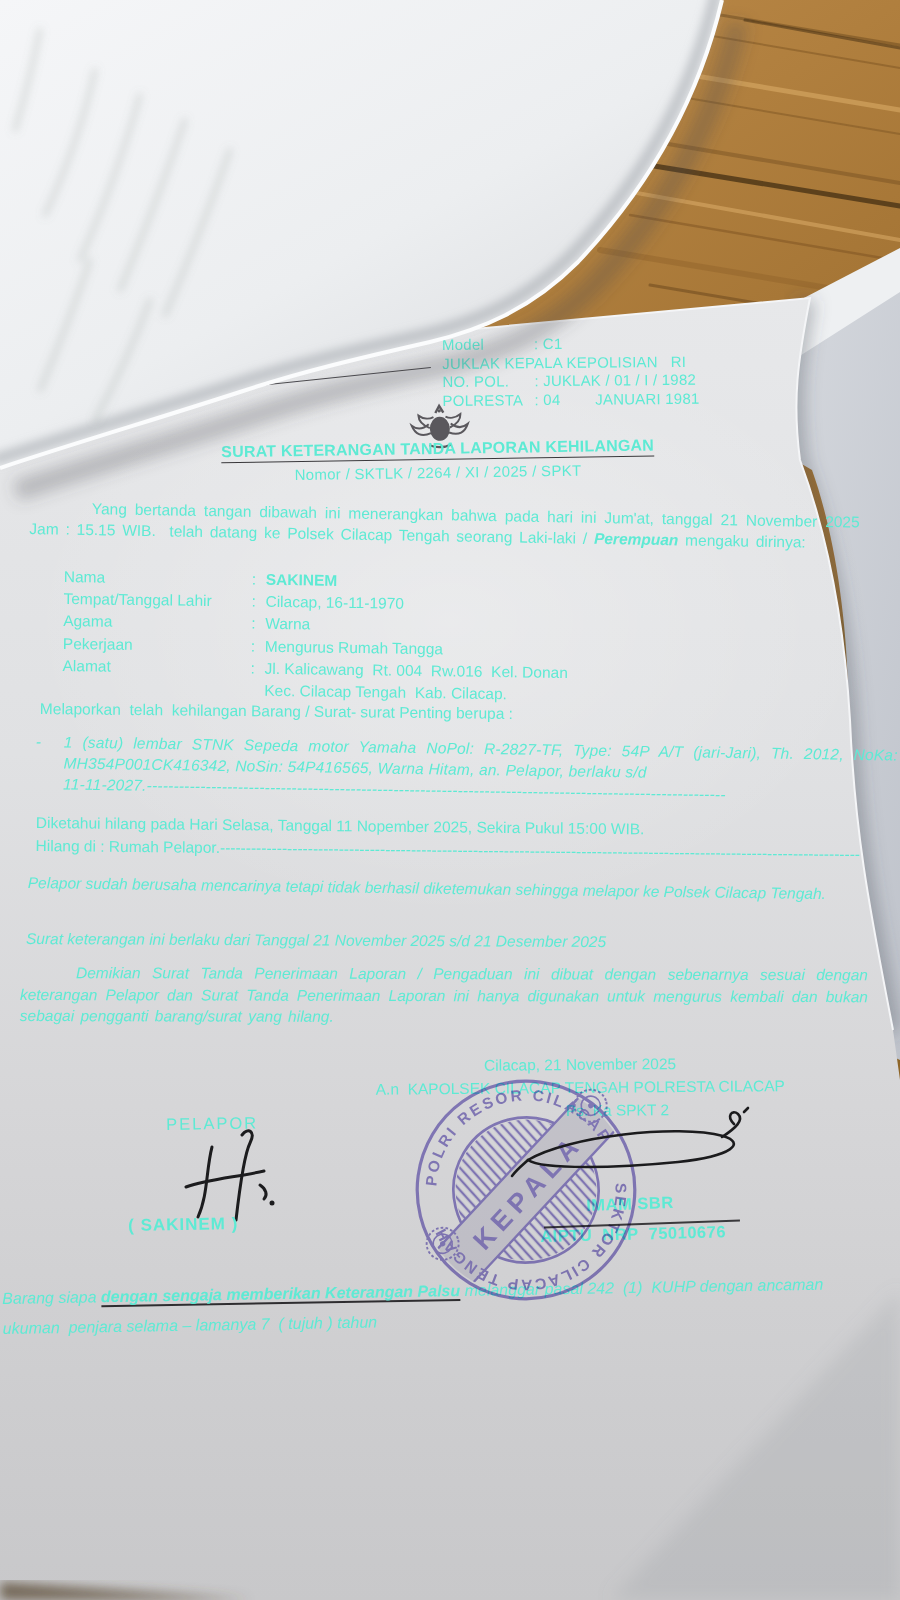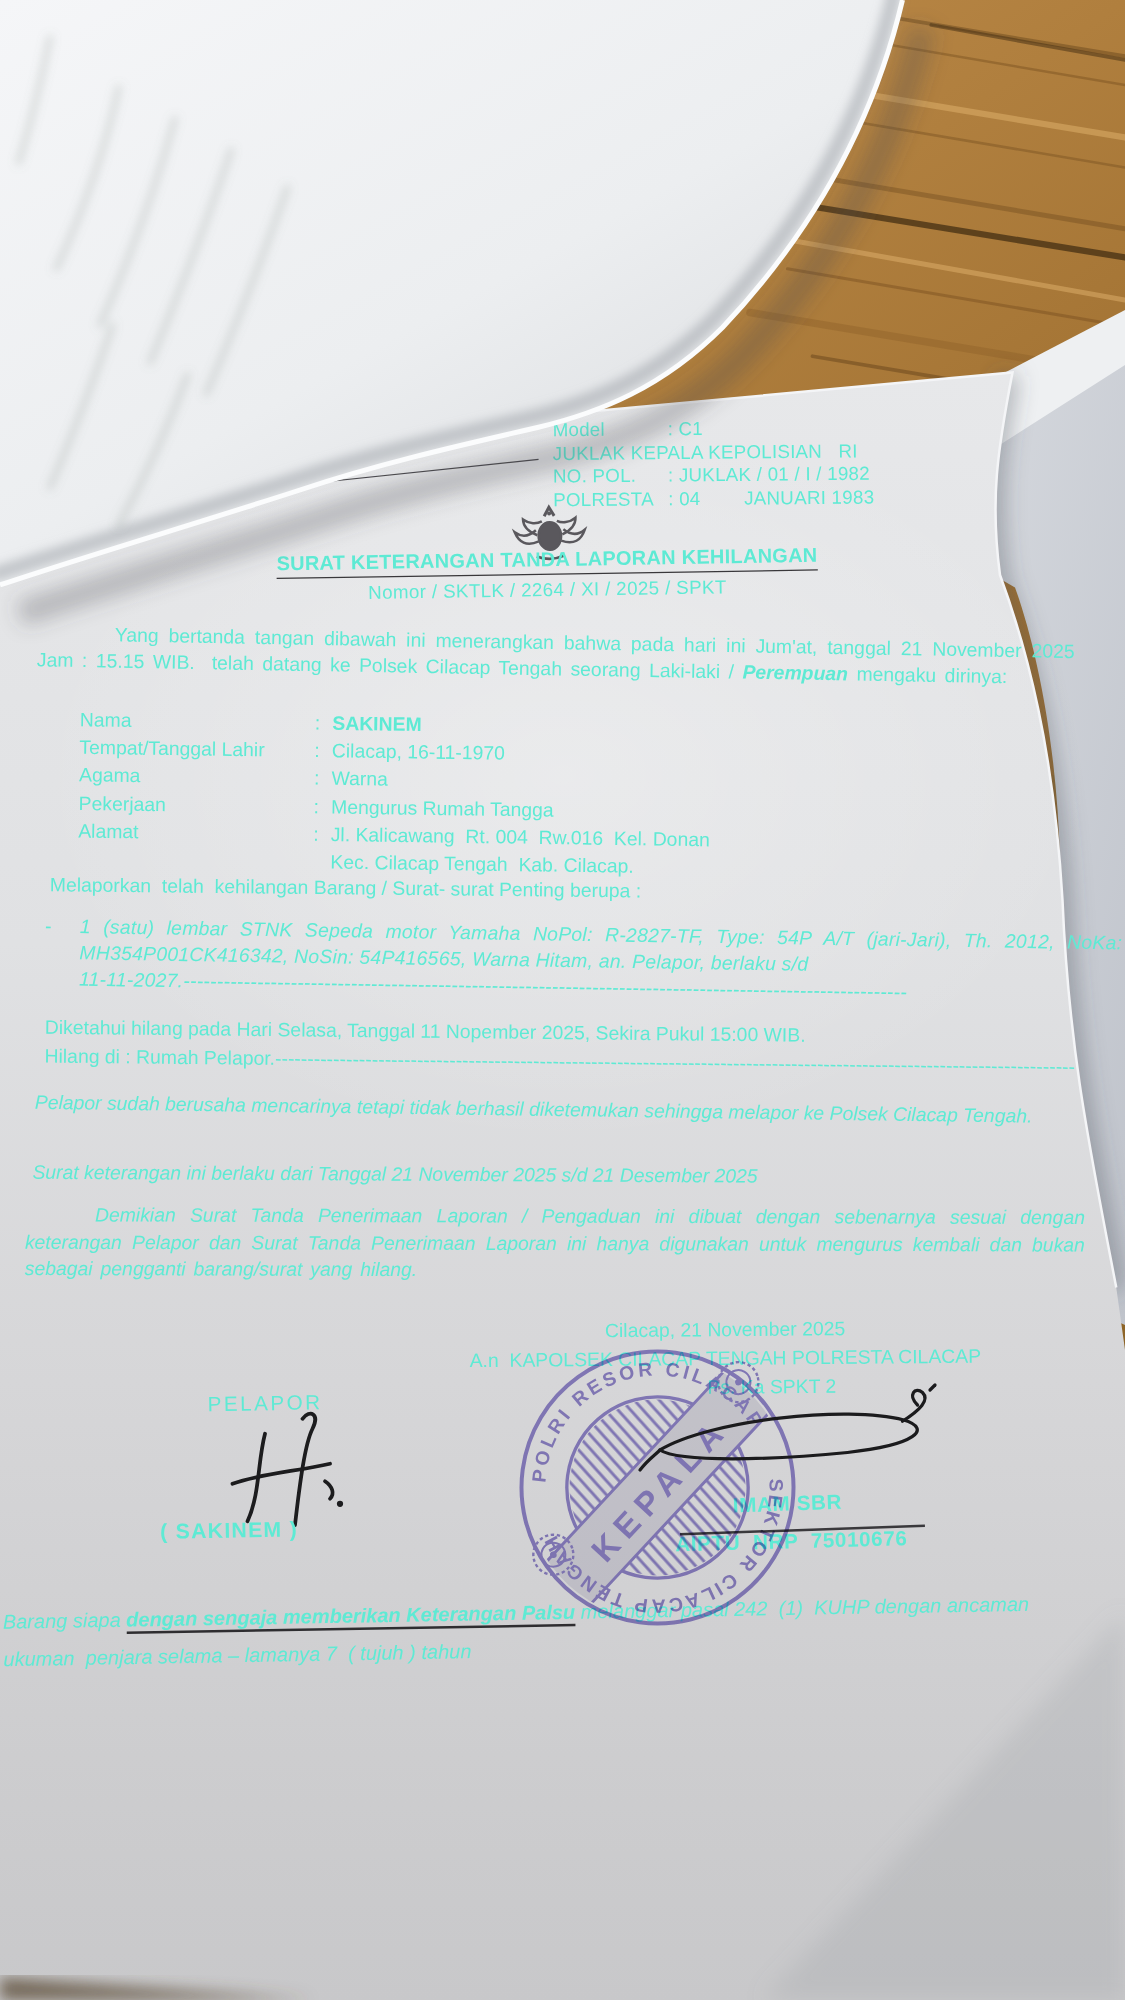--- a/index.html
+++ b/index.html
@@ -118,21 +118,21 @@
         <span class="hlabel">Model</span>
         <span class="pre">: C1</span>
       </div>
       <div class="pre">JUKLAK KEPALA KEPOLISIAN   RI</div>
       <div class="hrow">
         <span class="hlabel">NO. POL.</span>
         <span class="pre">: JUKLAK / 01 / I / 1982</span>
       </div>
       <div class="hrow">
         <span class="hlabel">POLRESTA</span>
-        <span class="pre">: 04        JANUARI 1983</span>
+        <span class="pre">: 04        JANUARI 1981</span>
       </div>
     </div>
 
     <div class="blk lhfrag" style="left:230px;top:370px;transform:rotate(-6deg);">ENGAH</div>
 
     <svg class="blk" style="left:406px;top:404px;transform:rotate(-2deg);" width="66" height="48" viewBox="0 0 66 48">
       <g stroke="#4b494e" fill="none" stroke-width="2" opacity=".9">
         <ellipse cx="33" cy="26" rx="9" ry="11" fill="#4b494e"></ellipse>
         <path d="M24,30 C14,34 8,30 5,22 C10,26 16,26 22,21"></path>
         <path d="M42,30 C52,34 58,30 61,22 C56,26 50,26 44,21"></path>

